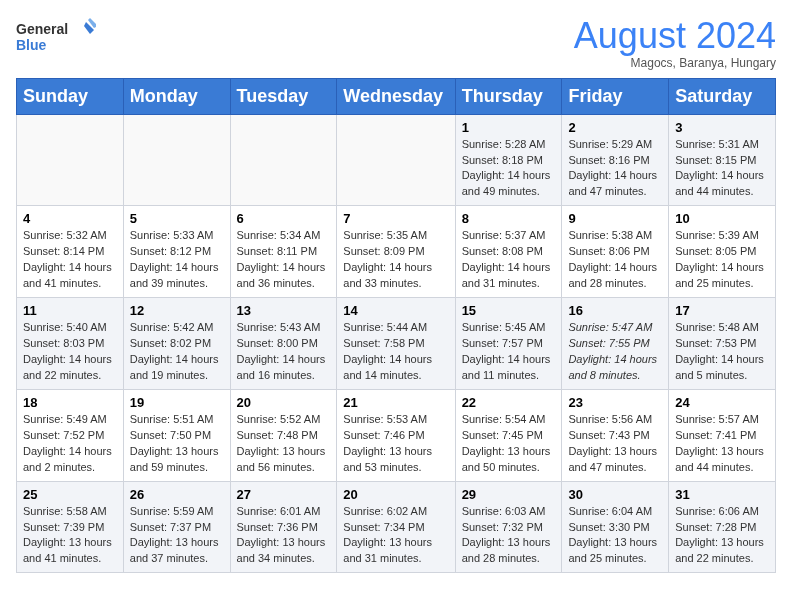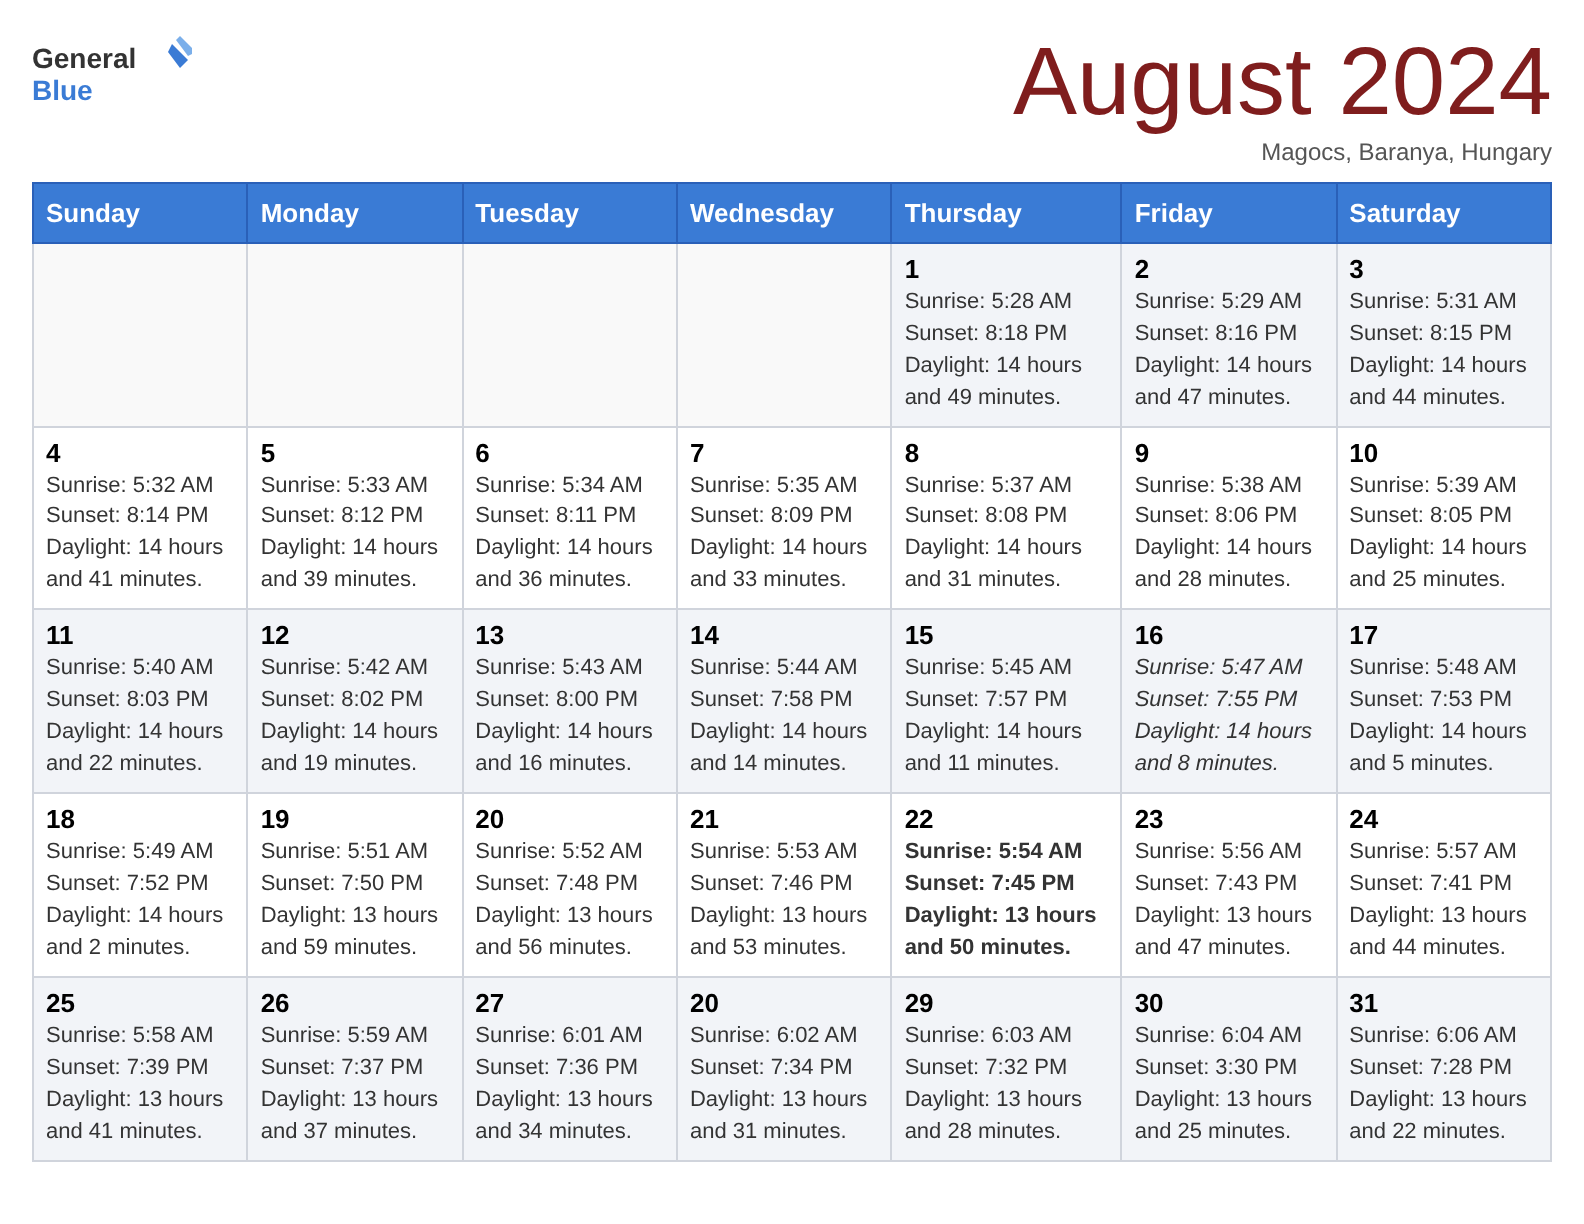--- a/index.html
+++ b/index.html
@@ -18,42 +18,42 @@
     }
     .logo {
       display: flex;
       align-items: center;
       gap: 4px;
     }
     .title-area {
       text-align: right;
     }
     .main-title {
-      font-size: 48px;
+      font-size: 36px;
       font-weight: normal;
-      color: #7f1d1d;
+      color: #3b82f6;
       line-height: 1.1;
     }
     .subtitle {
       font-size: 12px;
       color: #555;
     }
     table {
       width: 100%;
       border-collapse: collapse;
       font-size: 11px;
     }
     thead tr {
       background-color: #3a7bd5;
       color: #fff;
     }
     thead th {
       padding: 7px 6px;
       text-align: left;
-      font-size: 13px;
+      font-size: 18px;
       font-weight: bold;
       border: 1px solid #2a60b8;
     }
     tbody tr {
       vertical-align: top;
     }
     tbody tr:nth-child(odd) {
       background-color: #f2f4f8;
     }
     tbody tr:nth-child(even) {
@@ -264,21 +264,21 @@
         </td>
         <td>
           <span class="day-num">21</span>
           <div class="day-info" style="white-space: pre-line;">Sunrise: 5:53 AM
 Sunset: 7:46 PM
 Daylight: 13 hours
 and 53 minutes.</div>
         </td>
         <td>
           <span class="day-num">22</span>
-          <div class="day-info" style="white-space: pre-line; font-weight: bold;">Sunrise: 5:54 AM
+          <div class="day-info" style="white-space: pre-line;">Sunrise: 5:54 AM
 Sunset: 7:45 PM
 Daylight: 13 hours
 and 50 minutes.</div>
         </td>
         <td>
           <span class="day-num">23</span>
           <div class="day-info" style="white-space: pre-line;">Sunrise: 5:56 AM
 Sunset: 7:43 PM
 Daylight: 13 hours
 and 47 minutes.</div>

